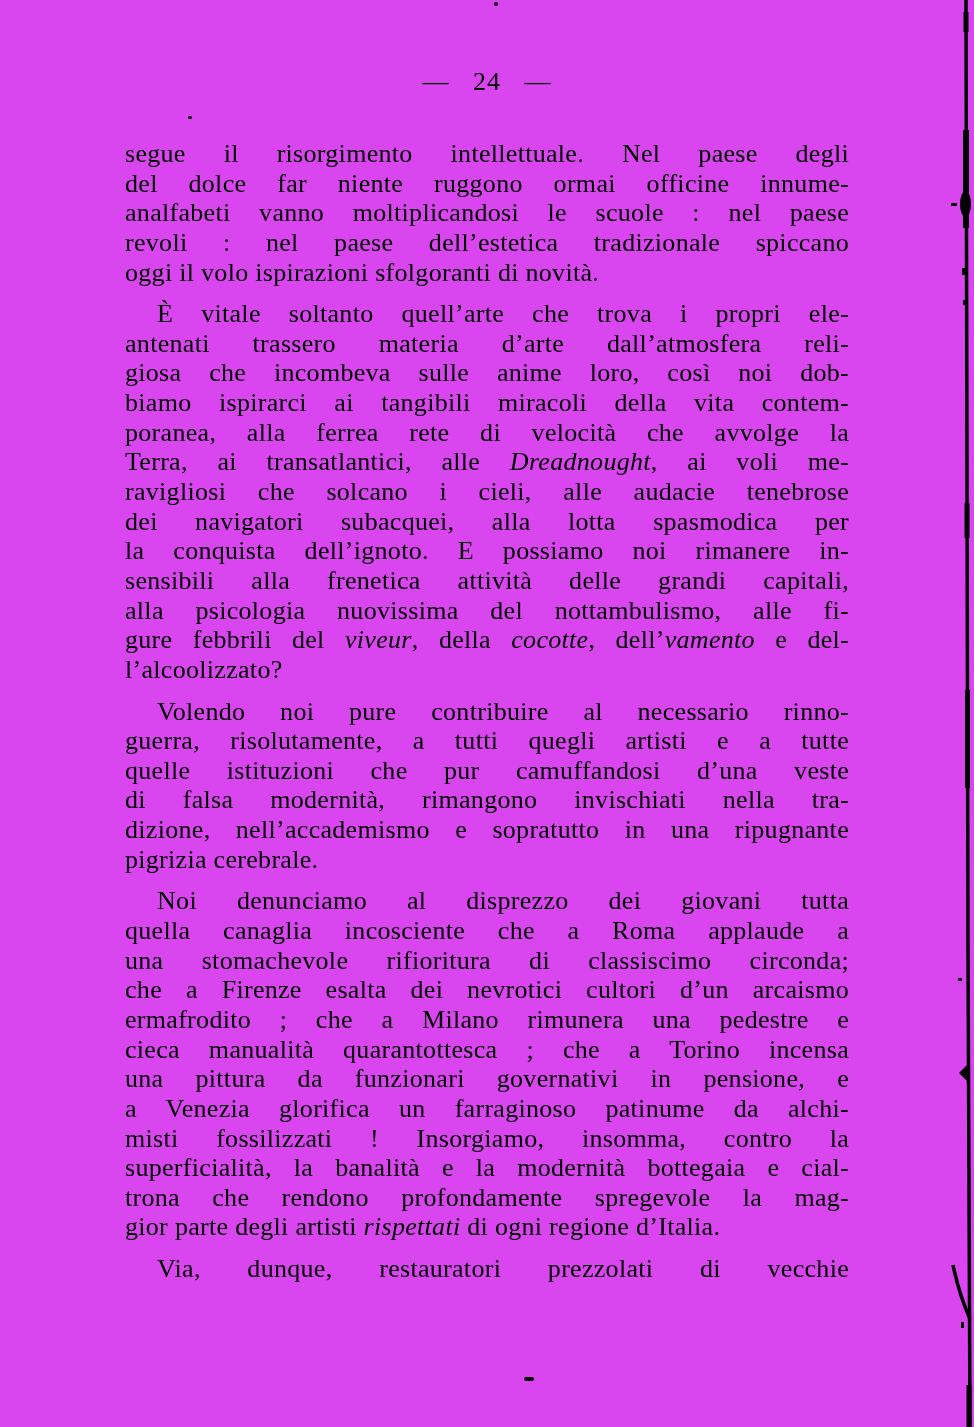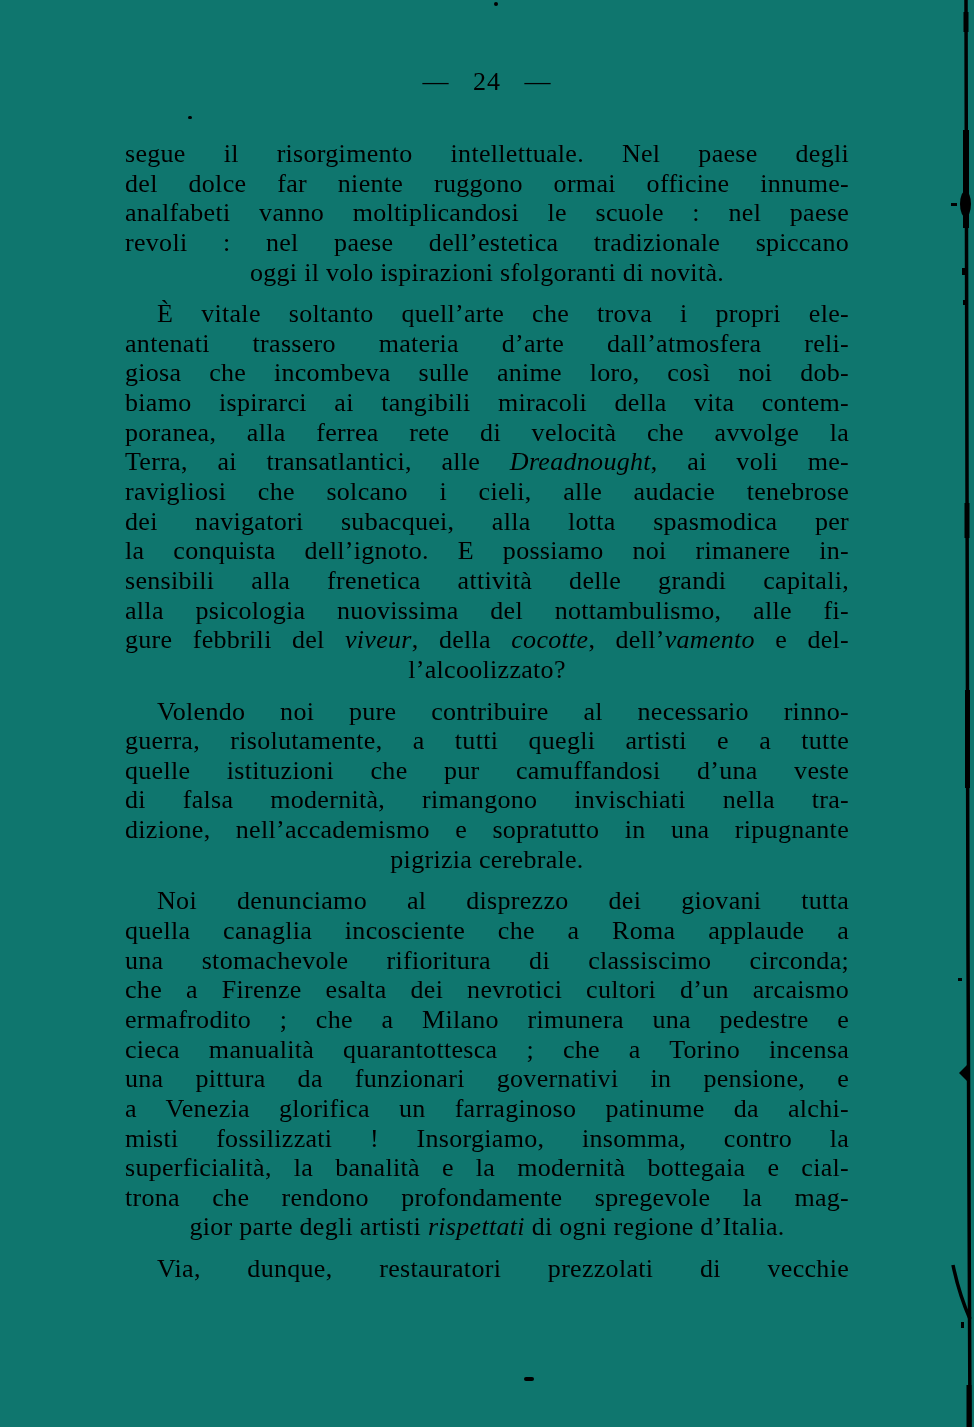--- a/index.html
+++ b/index.html
@@ -1,20 +1,20 @@
 <!DOCTYPE html>
 <html><head>
 <meta charset="utf-8">
 <style>
   html, body { margin: 0; padding: 0; background: #e8e8e8; }
   .page {
     position: relative;
     width: 974px;
     height: 1427px;
-    background: #0f766e;
+    background: #d946ef;
     overflow: hidden;
     font-family: "Liberation Serif", "DejaVu Serif", serif;
     color: #000000;
   }
   .page-header {
     position: absolute;
     left: 113px;
     top: 68px;
     width: 748px;
     text-align: center;
@@ -28,21 +28,21 @@
     left: 113px;
     top: 127px;
     width: 748px;
   }
   .paragraph { margin: 12px; padding: 0; }
   .line {
     height: 29.65px;
     line-height: 29.65px;
     font-size: 26px;
     letter-spacing: 0.3px;
-    text-align: center;
+    text-align: left;
     overflow: visible;
   }
   .line.just {
     text-align: justify;
     text-align-last: justify;
     -moz-text-align-last: justify;
   }
   .line.indent { text-indent: 32px; }
   .seg { font-style: normal; }
   .seg.italic { font-style: italic; }

